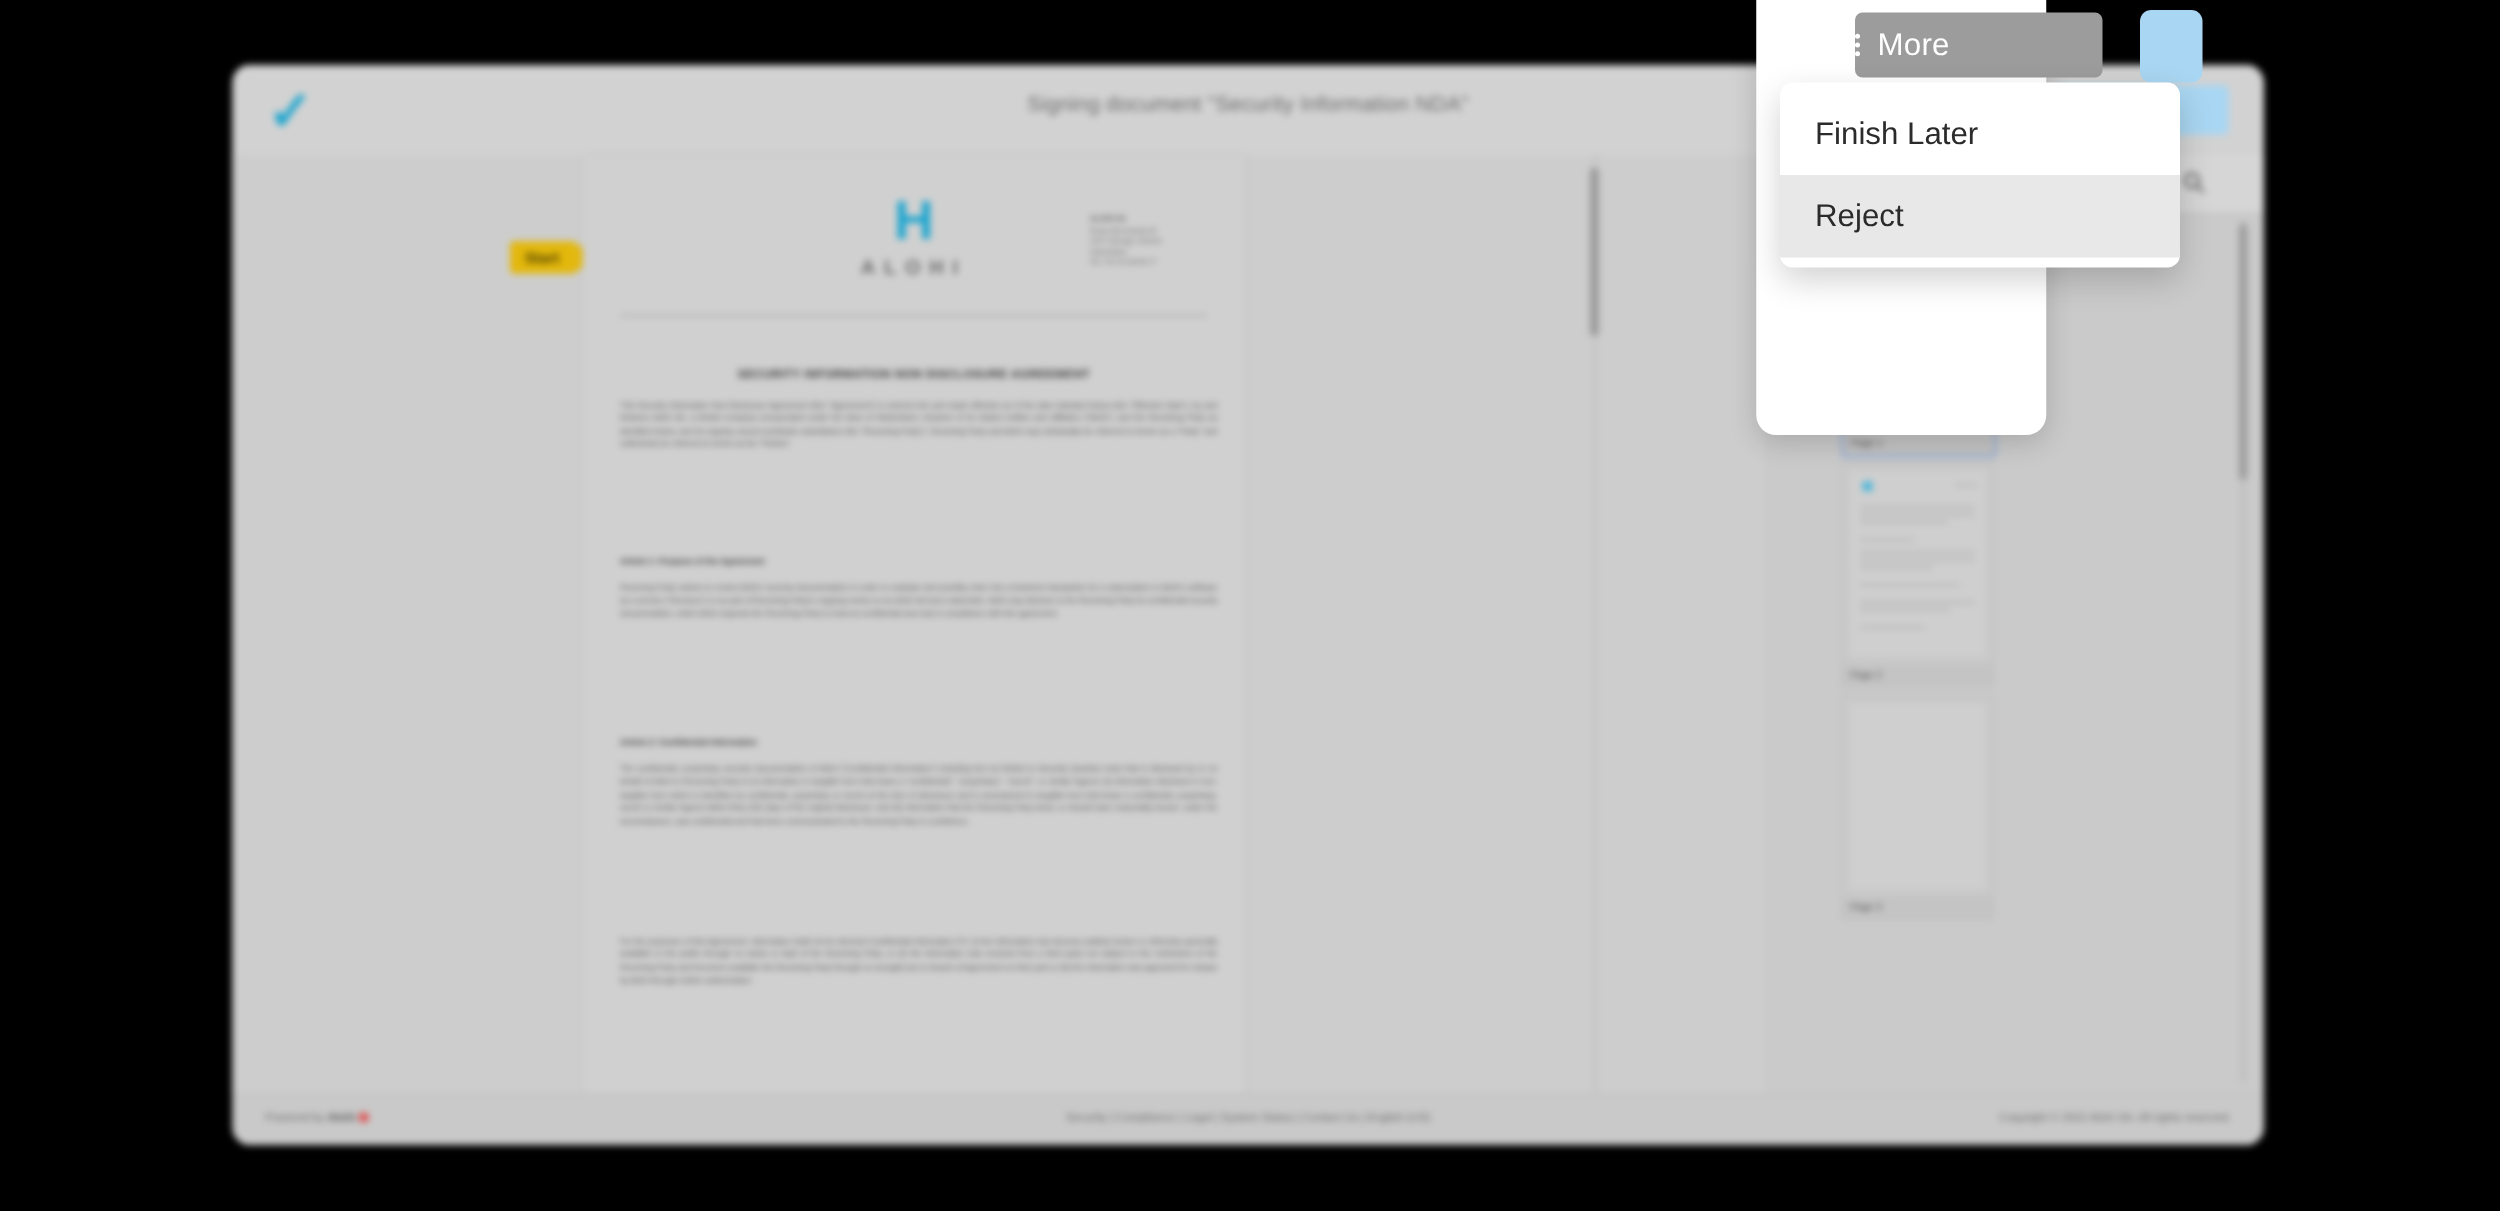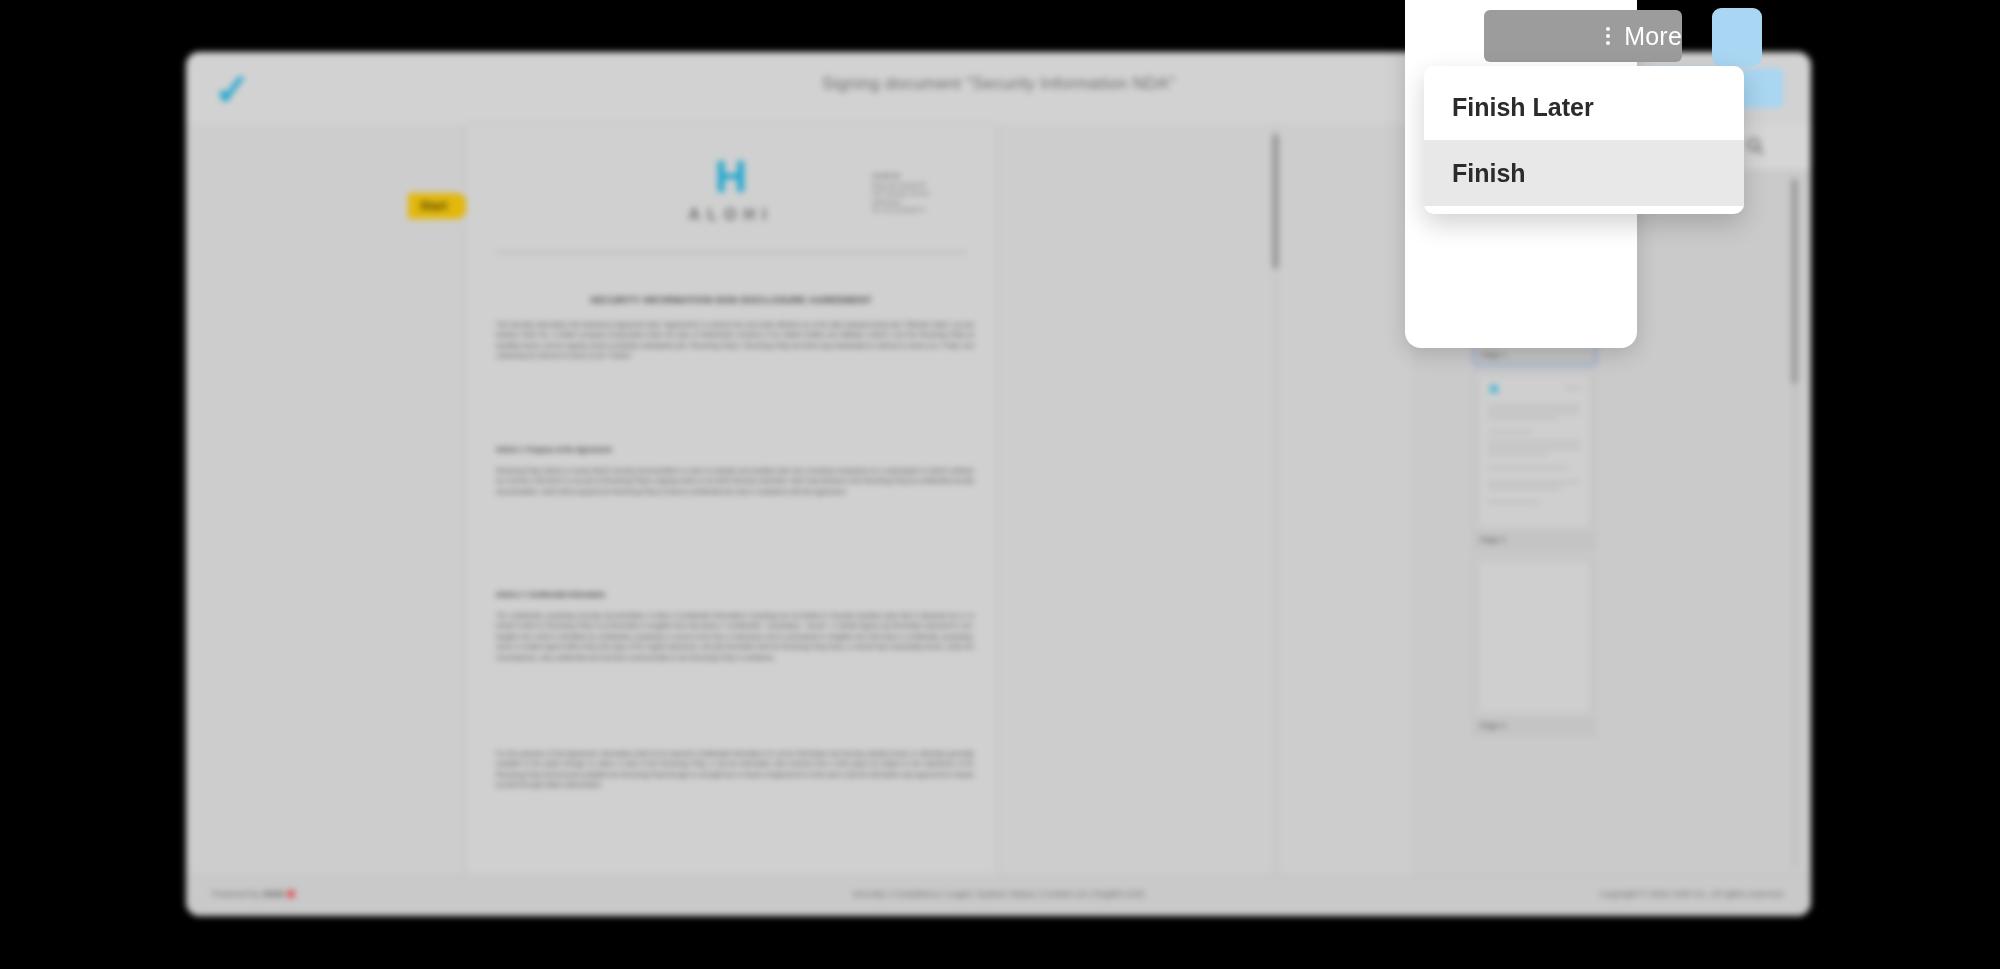--- a/index.html
+++ b/index.html
@@ -327,21 +327,21 @@
   #more-button {
     position: absolute;
     left: 1484px;
     top: 10px;
     width: 198px;
     height: 52px;
     background: #9c9c9c;
     border-radius: 6px;
     display: flex;
     align-items: center;
-    justify-content: flex-end;
+    justify-content: flex-start;
     gap: 14px;
     cursor: pointer;
   }
   .more-dots {
     display: flex;
     flex-direction: column;
     gap: 3px;
     align-items: center;
   }
   .more-dots i {
@@ -369,21 +369,20 @@
   #dropdown-menu {
     position: absolute;
     left: 1424px;
     top: 66px;
     width: 320px;
     background: #ffffff;
     border-radius: 10px;
     box-shadow: 0 10px 26px rgba(0,0,0,.18);
     overflow: hidden;
     padding: 8px 0;
-    font-weight: bold;
   }
   .menu-item {
     height: 66px;
     line-height: 66px;
     padding-left: 28px;
     font-size: 25px;
     color: #2b2b2b;
     white-space: nowrap;
     cursor: pointer;
   }
@@ -516,16 +515,16 @@
     <span class="more-dots">
         <i></i>
         <i></i>
         <i></i>
       </span>
     <span class="more-label">More</span>
   </div>
 
   <div id="dropdown-menu">
     <div class="menu-item">Finish Later</div>
-    <div class="menu-item hovered">Finish</div>
+    <div class="menu-item hovered">Reject</div>
   </div>
 
 </div>
 
 </body></html>

